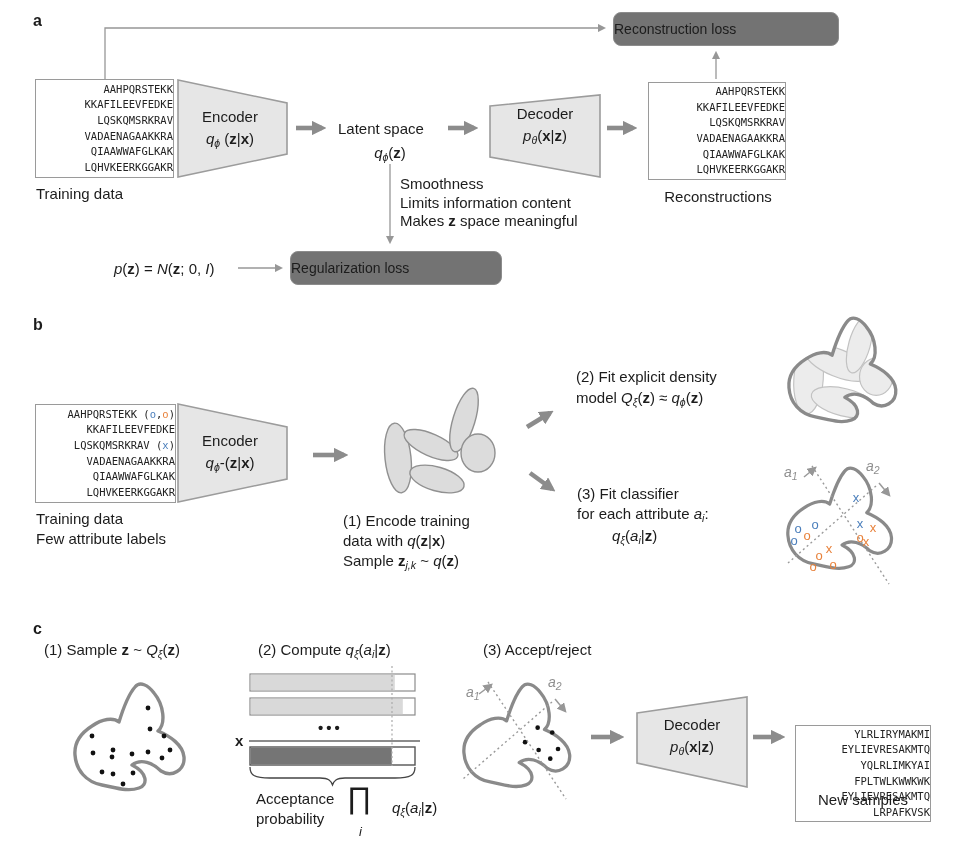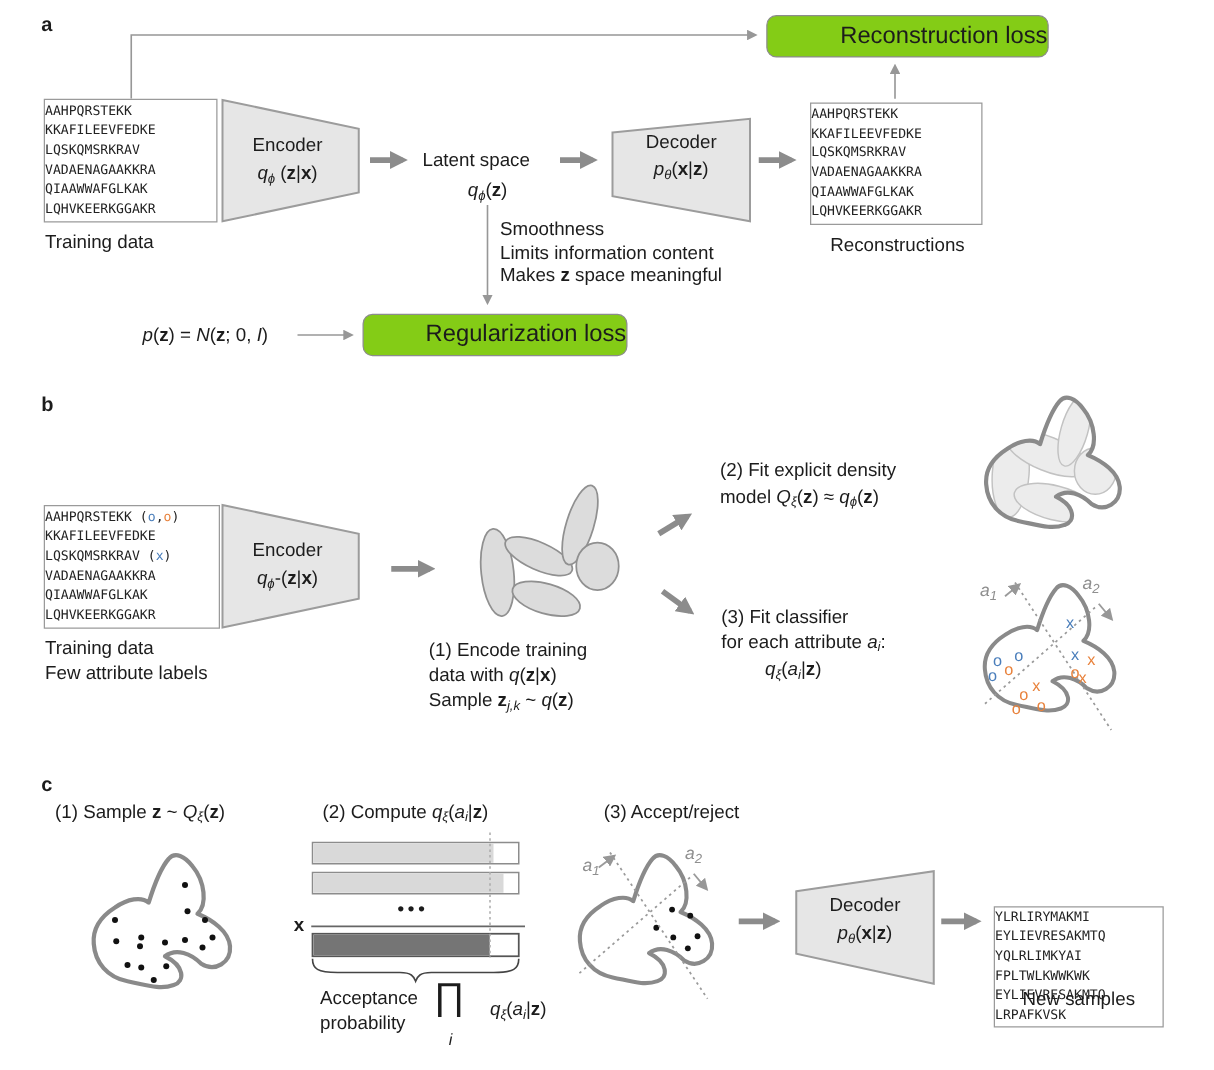--- a/index.html
+++ b/index.html
@@ -3,24 +3,24 @@
 <meta charset="utf-8">
 <style>
   html,body{margin:0;padding:0;background:#fff;}
   .fig{position:relative;width:971px;height:856px;background:#fff;
        font-family:"Liberation Sans",sans-serif;color:#1c1c1c;overflow:hidden;}
   .abs{position:absolute;}
   svg.layer{position:absolute;left:0;top:0;pointer-events:none;}
   .lbl{font-size:15px;line-height:19px;white-space:nowrap;}
   .panel-letter{font-weight:700;font-size:16px;}
   .seqbox{background:#fff;border:1.4px solid #9a9a9a;box-sizing:border-box;
-          display:flex;flex-direction:column;justify-content:center;text-align:left;
+          display:flex;flex-direction:column;justify-content:center;text-align:right;
           font-family:"DejaVu Sans Mono",monospace;font-size:10.5px;line-height:15.6px;color:#222;}
-  .lossbox{background:#84cc16;border:1.5px solid #8c8c8c;border-radius:8px;box-sizing:border-box;
-           display:flex;align-items:center;justify-content:flex-end;font-size:19px;}
+  .lossbox{background:#737373;border:1.5px solid #8c8c8c;border-radius:8px;box-sizing:border-box;
+           display:flex;align-items:center;justify-content:flex-start;font-size:14px;}
   .trapTxt{text-align:center;font-size:15px;line-height:22px;}
   .it{font-style:italic;}
   .bd{font-weight:700;}
   sub{font-size:10.5px;line-height:0;vertical-align:-3px;}
   .axis-lbl{font-size:14px;color:#8f8f8f;font-style:italic;white-space:nowrap;}
   .c-blue{color:#4a7ebb;}
   .c-orange{color:#e8823c;}
   .mk{font:13px "Liberation Sans",sans-serif;}
   .mk-b{fill:#4a7ebb;}
   .mk-o{fill:#e8823c;}

